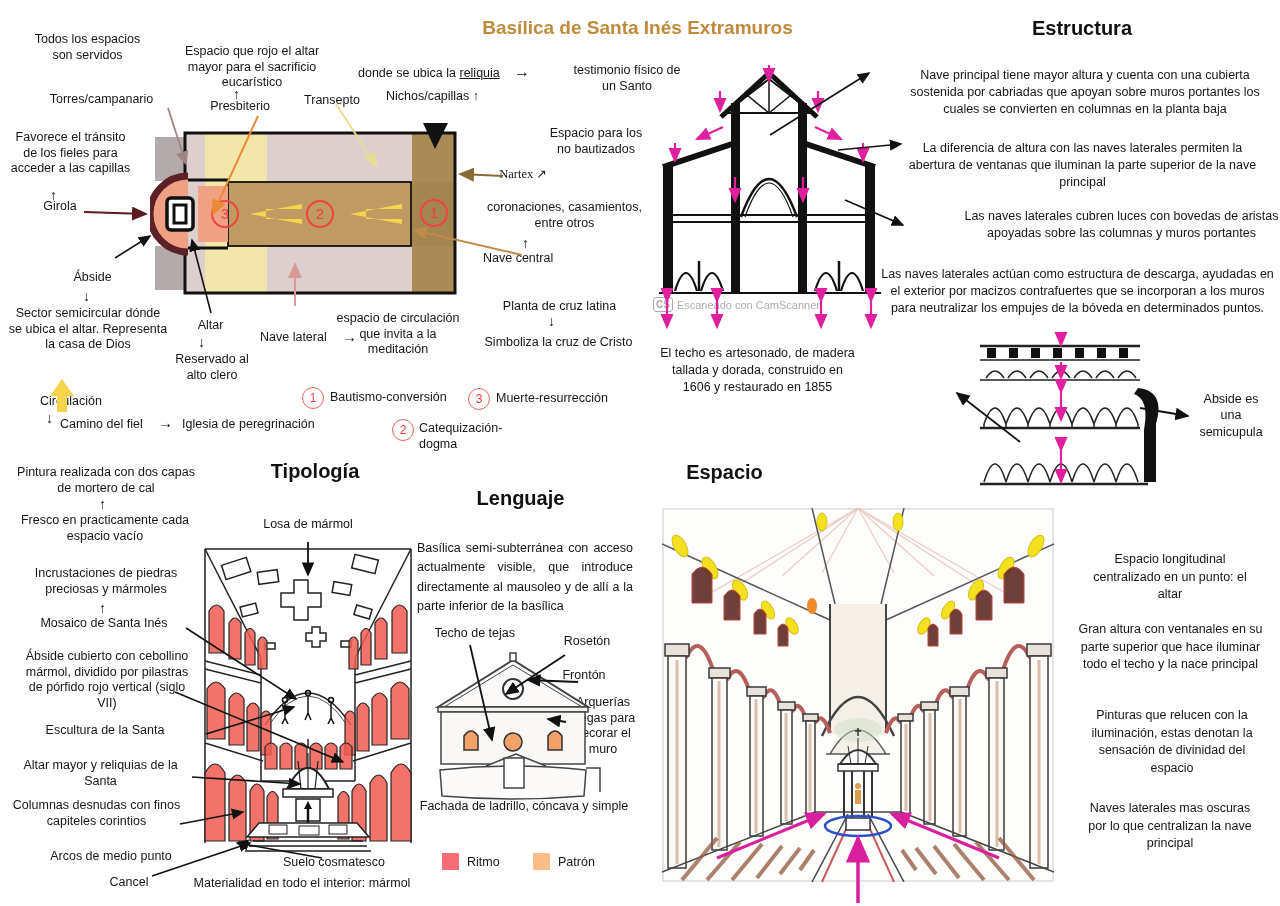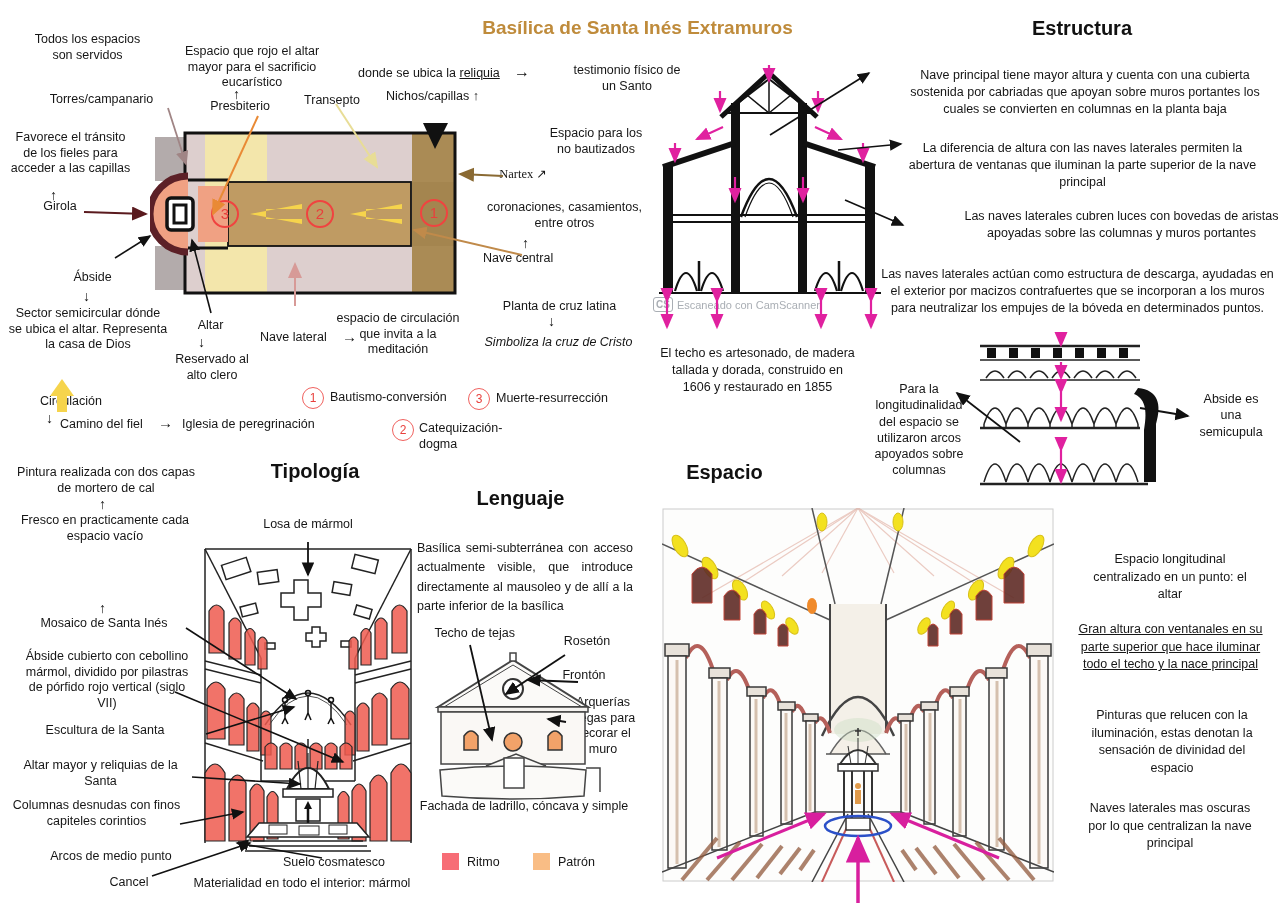--- a/index.html
+++ b/index.html
@@ -55,45 +55,45 @@
   <div class="glyph" style="left:198px;top:334px;">↓</div>
   <div class="lbl" style="left:168px;top:352px;width:88px;">Reservado al alto clero</div>
   <div class="lbl tl" style="left:260px;top:330px;width:85px;">Nave lateral</div>
   <div class="glyph" style="left:342px;top:328px;font-size:15px;">→</div>
   <div class="lbl" style="left:333px;top:311px;width:130px;">espacio de circulación que invita a la meditación</div>
   <div class="lbl" style="left:482px;top:200px;width:165px;">coronaciones, casamientos, entre otros</div>
   <div class="glyph" style="left:522px;top:235px;">↑</div>
   <div class="lbl tl" style="left:483px;top:251px;width:90px;">Nave central</div>
   <div class="lbl" style="left:492px;top:299px;width:135px;">Planta de cruz latina</div>
   <div class="glyph" style="left:548px;top:313px;">↓</div>
-  <div class="lbl" style="left:476px;top:335px;width:165px;font-style:italic;">Simboliza la cruz de Cristo</div>
+  <div class="lbl" style="left:476px;top:335px;width:165px;">Simboliza la cruz de Cristo</div>
   <div class="lbl tl" style="left:40px;top:394px;width:90px;">Circulación</div>
   <div class="glyph" style="left:46px;top:410px;">↓</div>
   <div class="lbl tl" style="left:60px;top:417px;width:100px;">Camino del fiel</div>
   <div class="glyph" style="left:158px;top:414px;font-size:15px;">→</div>
   <div class="lbl tl" style="left:182px;top:417px;width:135px;">Iglesia de peregrinación</div>
 
   <div class="numcircle" style="left:302px;top:387px;">1</div>
   <div class="lbl tl" style="left:330px;top:390px;width:135px;">Bautismo-conversión</div>
   <div class="numcircle" style="left:468px;top:388px;">3</div>
   <div class="lbl tl" style="left:496px;top:391px;width:140px;">Muerte-resurrección</div>
   <div class="numcircle" style="left:392px;top:419px;">2</div>
   <div class="lbl tl" style="left:419px;top:421px;width:104px;">Catequización-dogma</div>
 
   <div class="lbl" style="left:895px;top:67px;width:380px;line-height:1.35;">Nave principal tiene mayor altura y cuenta con una cubierta sostenida por cabriadas que apoyan sobre muros portantes los cuales se convierten en columnas en la planta baja</div>
   <div class="lbl" style="left:905px;top:140px;width:355px;line-height:1.35;">La diferencia de altura con las naves laterales permiten la abertura de ventanas que iluminan la parte superior de la nave principal</div>
   <div class="lbl" style="left:944px;top:208px;width:355px;line-height:1.35;">Las naves laterales cubren luces con bovedas de aristas apoyadas sobre las columnas y muros portantes</div>
   <div class="lbl" style="left:880px;top:266px;width:395px;line-height:1.35;">Las naves laterales actúan como estructura de descarga, ayudadas en el exterior por macizos contrafuertes que se incorporan a los muros para neutralizar los empujes de la bóveda en determinados puntos.</div>
   <div class="lbl" style="left:660px;top:345px;width:195px;line-height:1.35;">El techo es artesonado, de madera tallada y dorada, construido en 1606 y restaurado en 1855</div>
-  <div class="lbl" style="left:868px;top:381px;width:102px;line-height:1.3;">Para la longitudinalidad del espacio se utilizaron arcos apoyados sobre columnas</div>
   <div class="lbl" style="left:1192px;top:391px;width:78px;line-height:1.3;">Abside es una semicupula</div>
 
   <div class="lbl" style="left:12px;top:465px;width:188px;">Pintura realizada con dos capas de mortero de cal</div>
   <div class="glyph" style="left:99px;top:496px;">↑</div>
   <div class="lbl" style="left:15px;top:513px;width:180px;">Fresco en practicamente cada espacio vacío</div>
+  <div class="lbl" style="left:30px;top:566px;width:152px;">Incrustaciones de piedras preciosas y mármoles</div>
   <div class="glyph" style="left:99px;top:600px;">↑</div>
   <div class="lbl" style="left:33px;top:616px;width:142px;">Mosaico de Santa Inés</div>
   <div class="lbl" style="left:18px;top:649px;width:178px;">Ábside cubierto con cebollino mármol, dividido por pilastras de pórfido rojo vertical (siglo VII)</div>
   <div class="lbl" style="left:40px;top:723px;width:130px;">Escultura de la Santa</div>
   <div class="lbl" style="left:18px;top:758px;width:165px;">Altar mayor y reliquias de la Santa</div>
   <div class="lbl" style="left:4px;top:798px;width:185px;">Columnas desnudas con finos capiteles corintios</div>
   <div class="lbl" style="left:45px;top:849px;width:132px;">Arcos de medio punto</div>
   <div class="lbl" style="left:104px;top:875px;width:50px;">Cancel</div>
   <div class="lbl" style="left:258px;top:517px;width:100px;">Losa de mármol</div>
   <div class="lbl" style="left:278px;top:855px;width:112px;">Suelo cosmatesco</div>
@@ -104,21 +104,21 @@
   <div class="lbl" style="left:556px;top:634px;width:62px;">Rosetón</div>
   <div class="lbl" style="left:550px;top:668px;width:68px;">Frontón</div>
   <div class="lbl" style="left:563px;top:695px;width:80px;">Arquerías ciegas para decorar el muro</div>
   <div class="lbl" style="left:408px;top:799px;width:232px;">Fachada de ladrillo, cóncava y simple</div>
   <div class="swatch" style="left: 442px; top: 853px; background: rgb(247, 109, 118);"></div>
   <div class="lbl tl" style="left:467px;top:855px;width:48px;">Ritmo</div>
   <div class="swatch" style="left: 533px; top: 853px; background: rgb(249, 189, 133);"></div>
   <div class="lbl tl" style="left:558px;top:855px;width:52px;">Patrón</div>
 
   <div class="lbl" style="left:1085px;top:551px;width:170px;line-height:1.4;">Espacio longitudinal centralizado en un punto: el altar</div>
-  <div class="lbl" style="left:1078px;top:621px;width:185px;line-height:1.4;text-decoration:underline;">Gran altura con ventanales en su parte superior que hace iluminar todo el techo y la nace principal</div>
+  <div class="lbl" style="left:1078px;top:621px;width:185px;line-height:1.4;">Gran altura con ventanales en su parte superior que hace iluminar todo el techo y la nace principal</div>
   <div class="lbl" style="left:1083px;top:707px;width:178px;line-height:1.4;">Pinturas que relucen con la iluminación, estas denotan la sensación de divinidad del espacio</div>
   <div class="lbl" style="left:1080px;top:800px;width:180px;line-height:1.4;">Naves laterales mas oscuras por lo que centralizan la nave principal</div>
 
   <div class="wm" style="left:653px;top:297px;">
     <span class="badge">CS</span>
     <span>Escaneado con CamScanner</span>
   </div>
   <div class="wm wm2" style="left:678px;top:843px;">
     <span class="badge">CS</span>
     <span>Escaneado con CamScanner</span>

